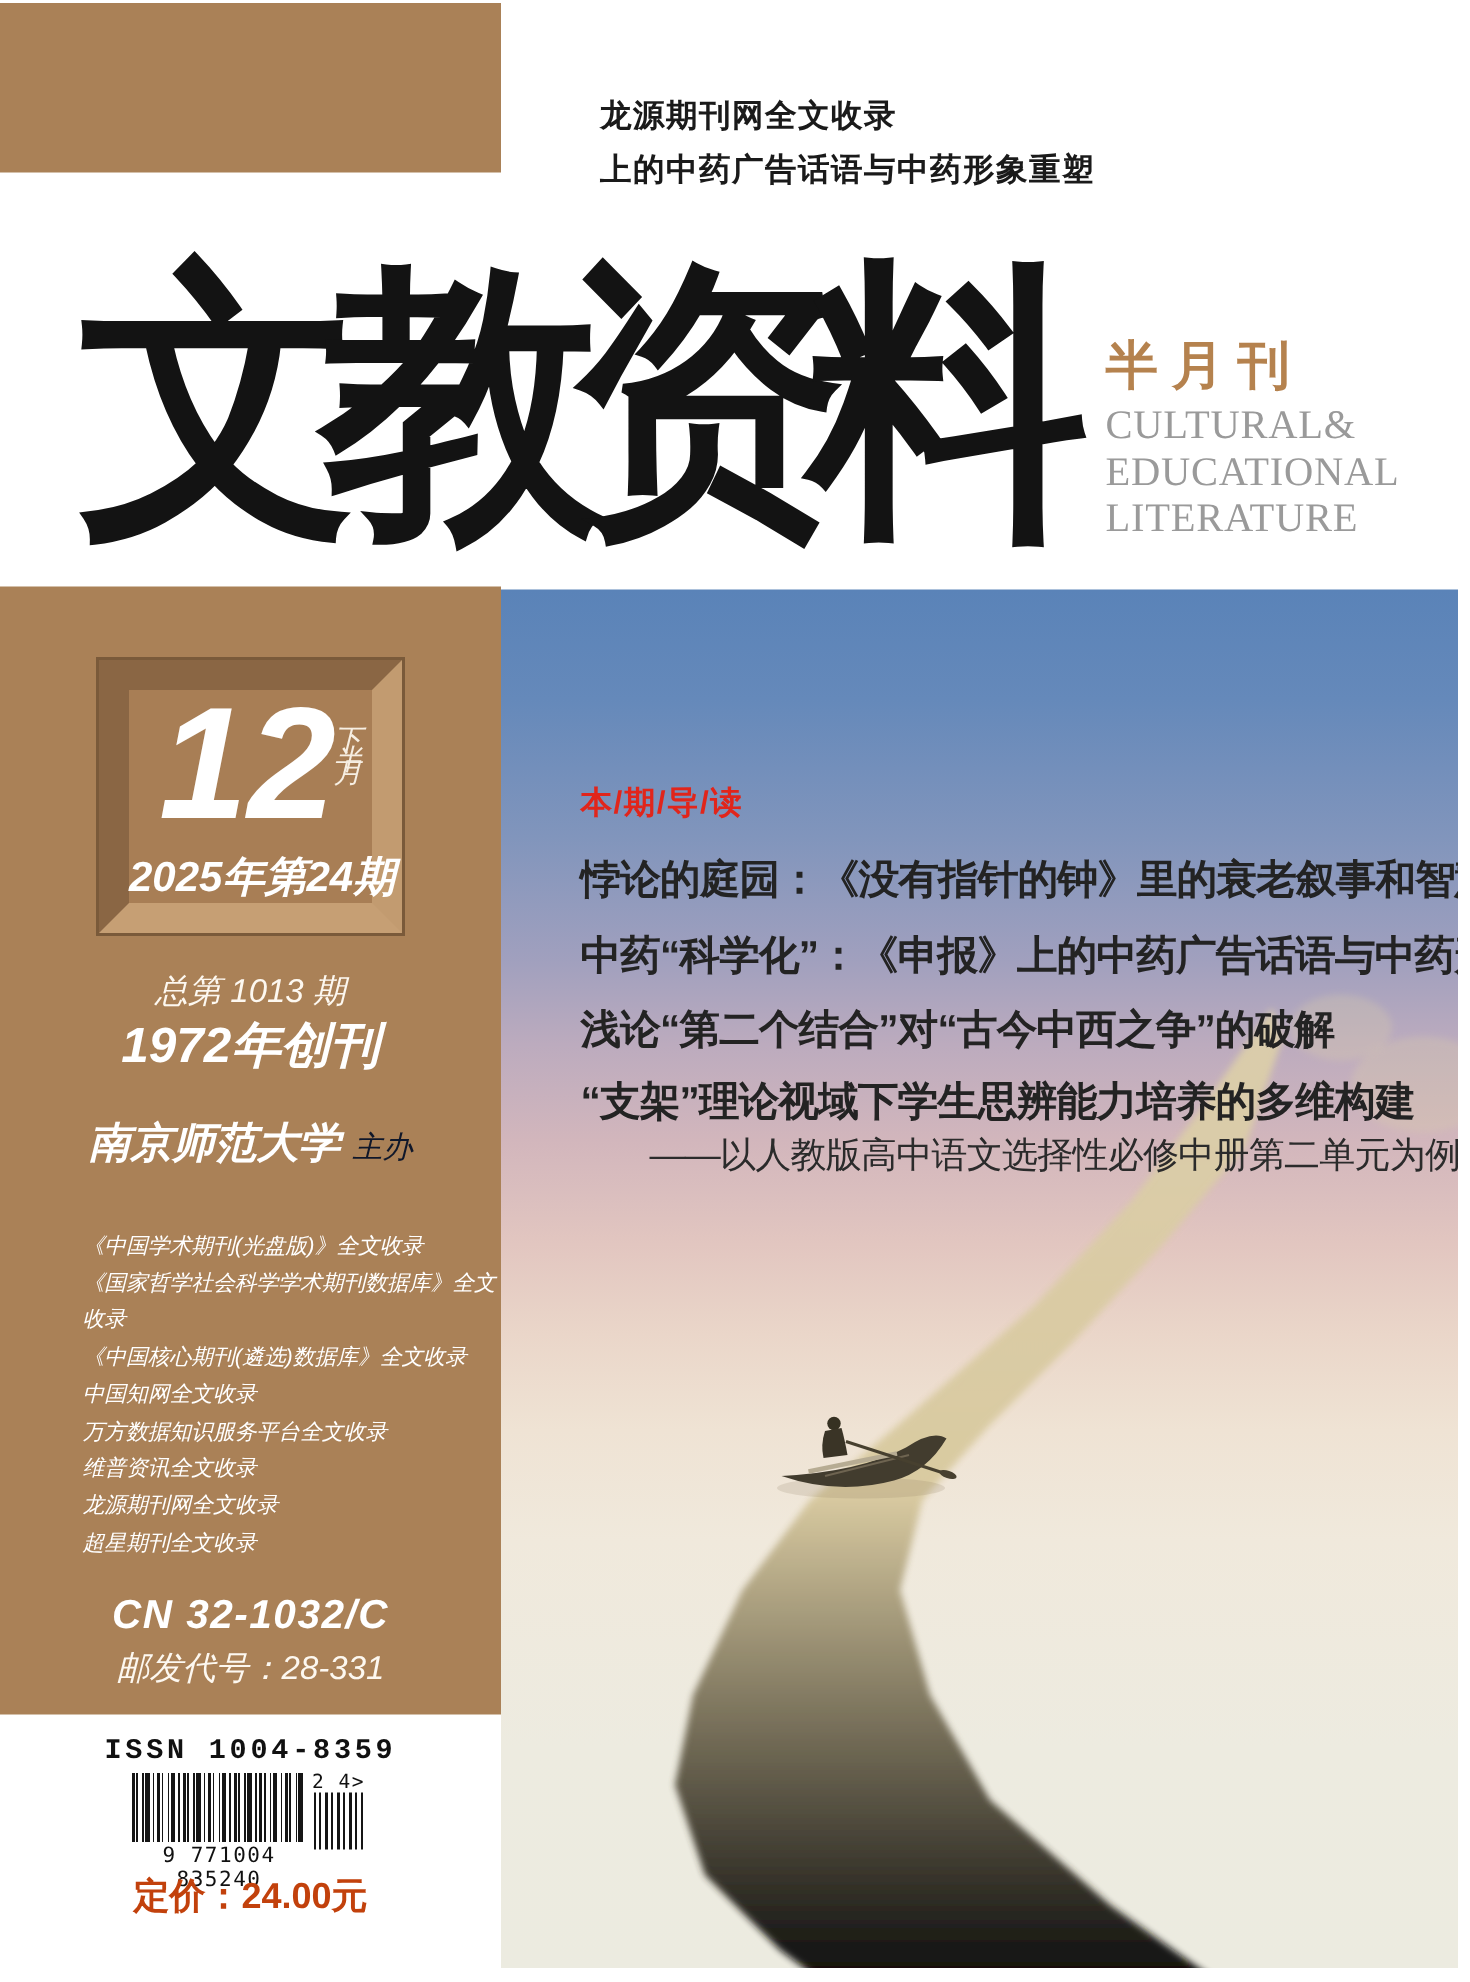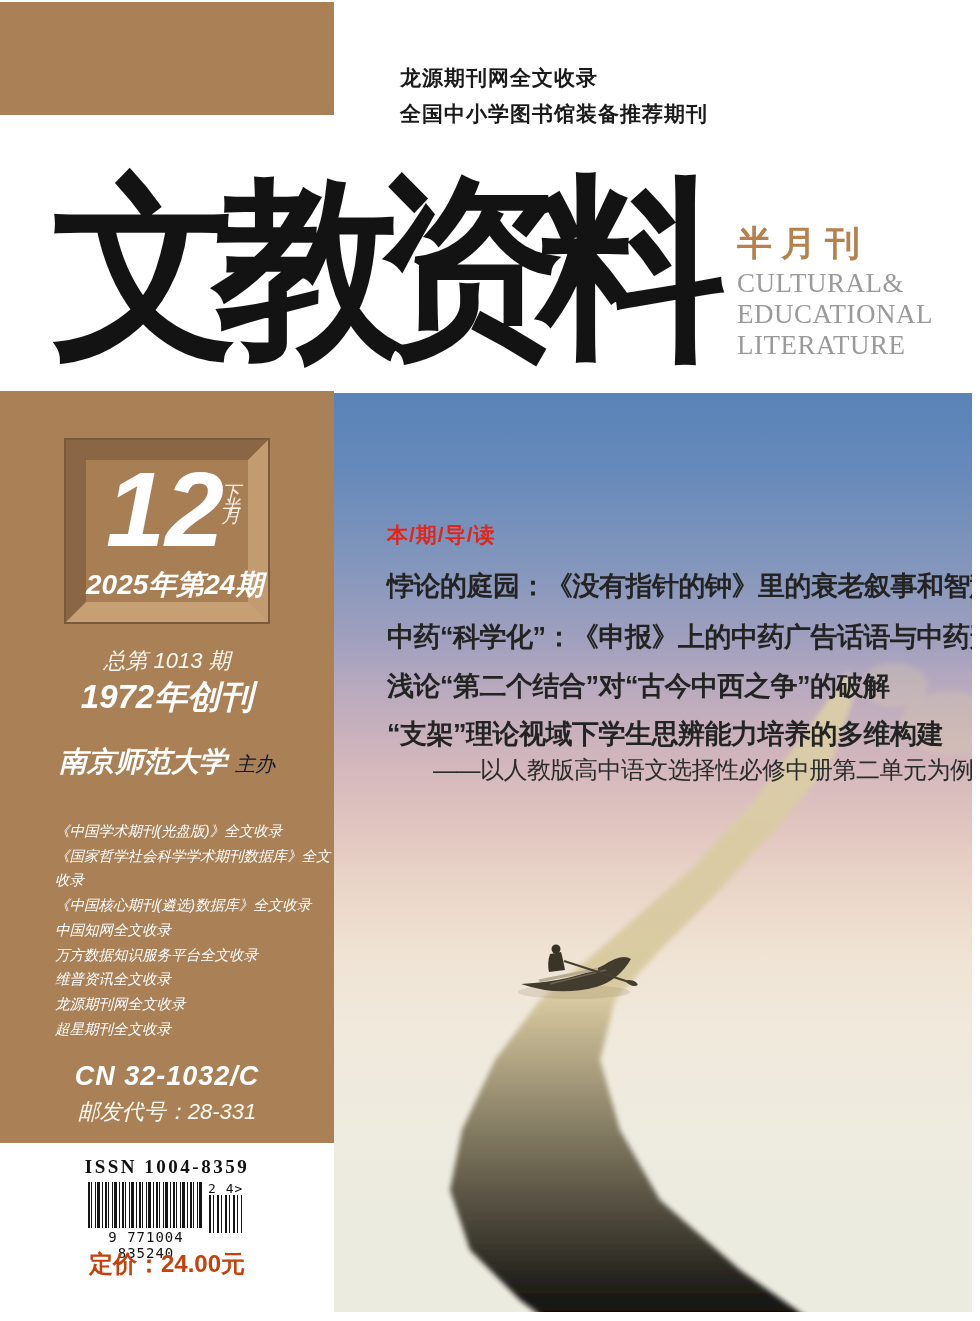--- a/index.html
+++ b/index.html
@@ -23,21 +23,21 @@
   .cumulative{left:0;top:255px;width:334px;text-align:center;color:#fdf8f0;font-size:22px;}
   .founded{left:0;top:284px;width:334px;text-align:center;color:#ffffff;font-size:33px;font-weight:700;}
   .organizer-row{left:0;top:352px;width:334px;text-align:center;color:#ffffff;white-space:nowrap;}
   .organizer{font-size:28px;font-weight:700;}
   .organizer-role{font-size:20px;color:#0f172a;margin-left:8px;font-weight:400;}
   .indexing{left:55px;top:428px;color:#ffffff;font-size:14.5px;line-height:24.7px;letter-spacing:0;}
   .cn-code{left:0;top:670px;width:334px;text-align:center;color:#ffffff;font-size:27px;font-weight:700;letter-spacing:1px;}
   .postal{left:0;top:706px;width:334px;text-align:center;color:#fdf8f0;font-size:22px;}
 
   
-  .issn{left:0;top:1156px;width:334px;text-align:center;color:#111;font-family:Liberation Serif, serif;font-size:19px;font-weight:700;letter-spacing:2.5px;}
+  .issn{left:0;top:1156px;width:334px;text-align:center;color:#111;font-family:Liberation Mono, monospace;font-size:19px;font-weight:700;letter-spacing:2.5px;}
   .barcode{left:88px;top:1182px;width:115px;height:46px;
      background:repeating-linear-gradient(90deg,#151515 0 2px,#fff 2px 3px,#151515 3px 4px,#fff 4px 7px,#151515 7px 8px,#fff 8px 9px,#151515 9px 12px,#fff 12px 14px,#151515 14px 15px,#fff 15px 17px);}
   .barcode-digits{left:76px;top:1229px;width:140px;text-align:center;color:#111;font-family:"DejaVu Sans Mono",monospace;font-size:14px;letter-spacing:1px;}
   .addon-label{left:208px;top:1181px;color:#111;font-family:"DejaVu Sans Mono",monospace;font-size:13px;letter-spacing:1px;}
   .addon-bars{left:209px;top:1195px;width:33px;height:38px;
      background:repeating-linear-gradient(90deg,#151515 0 2px,#fff 2px 4px,#151515 4px 5px,#fff 5px 8px);}
   .price{left:30px;top:1248px;width:274px;text-align:center;color:#c2410c;font-size:24px;font-weight:600;}
 
   
   .photo{left:334px;top:393px;width:638px;height:919px;overflow:hidden;
@@ -48,21 +48,21 @@
   .article{position:absolute;left:0;color:#232323;font-size:27px;font-weight:600;white-space:nowrap;letter-spacing:-0.5px;}
   .art-0{top:47px;} .art-1{top:98px;} .art-2{top:147px;} .art-3{top:195px;}
   .subtitle{position:absolute;left:46px;top:233px;color:#2b2b2b;font-size:24px;font-weight:500;white-space:nowrap;letter-spacing:-0.5px;}
 </style>
 </head>
 <body>
 
 <div class="abs top-block"></div>
 <div class="abs honors">
   <div>龙源期刊网全文收录</div>
-  <div>全国中小学图书馆装备推荐期刊</div>
+  <div>上的中药广告话语与中药形象重塑</div>
 </div>
 <div class="abs cn-title">文教资料</div>
 <div class="abs freq"><span>半月刊</span></div>
 <div class="abs title-en">
   <div>CULTURAL&amp;</div>
   <div>EDUCATIONAL</div>
   <div>LITERATURE</div>
 </div>
 
 <div class="abs sidebar">

